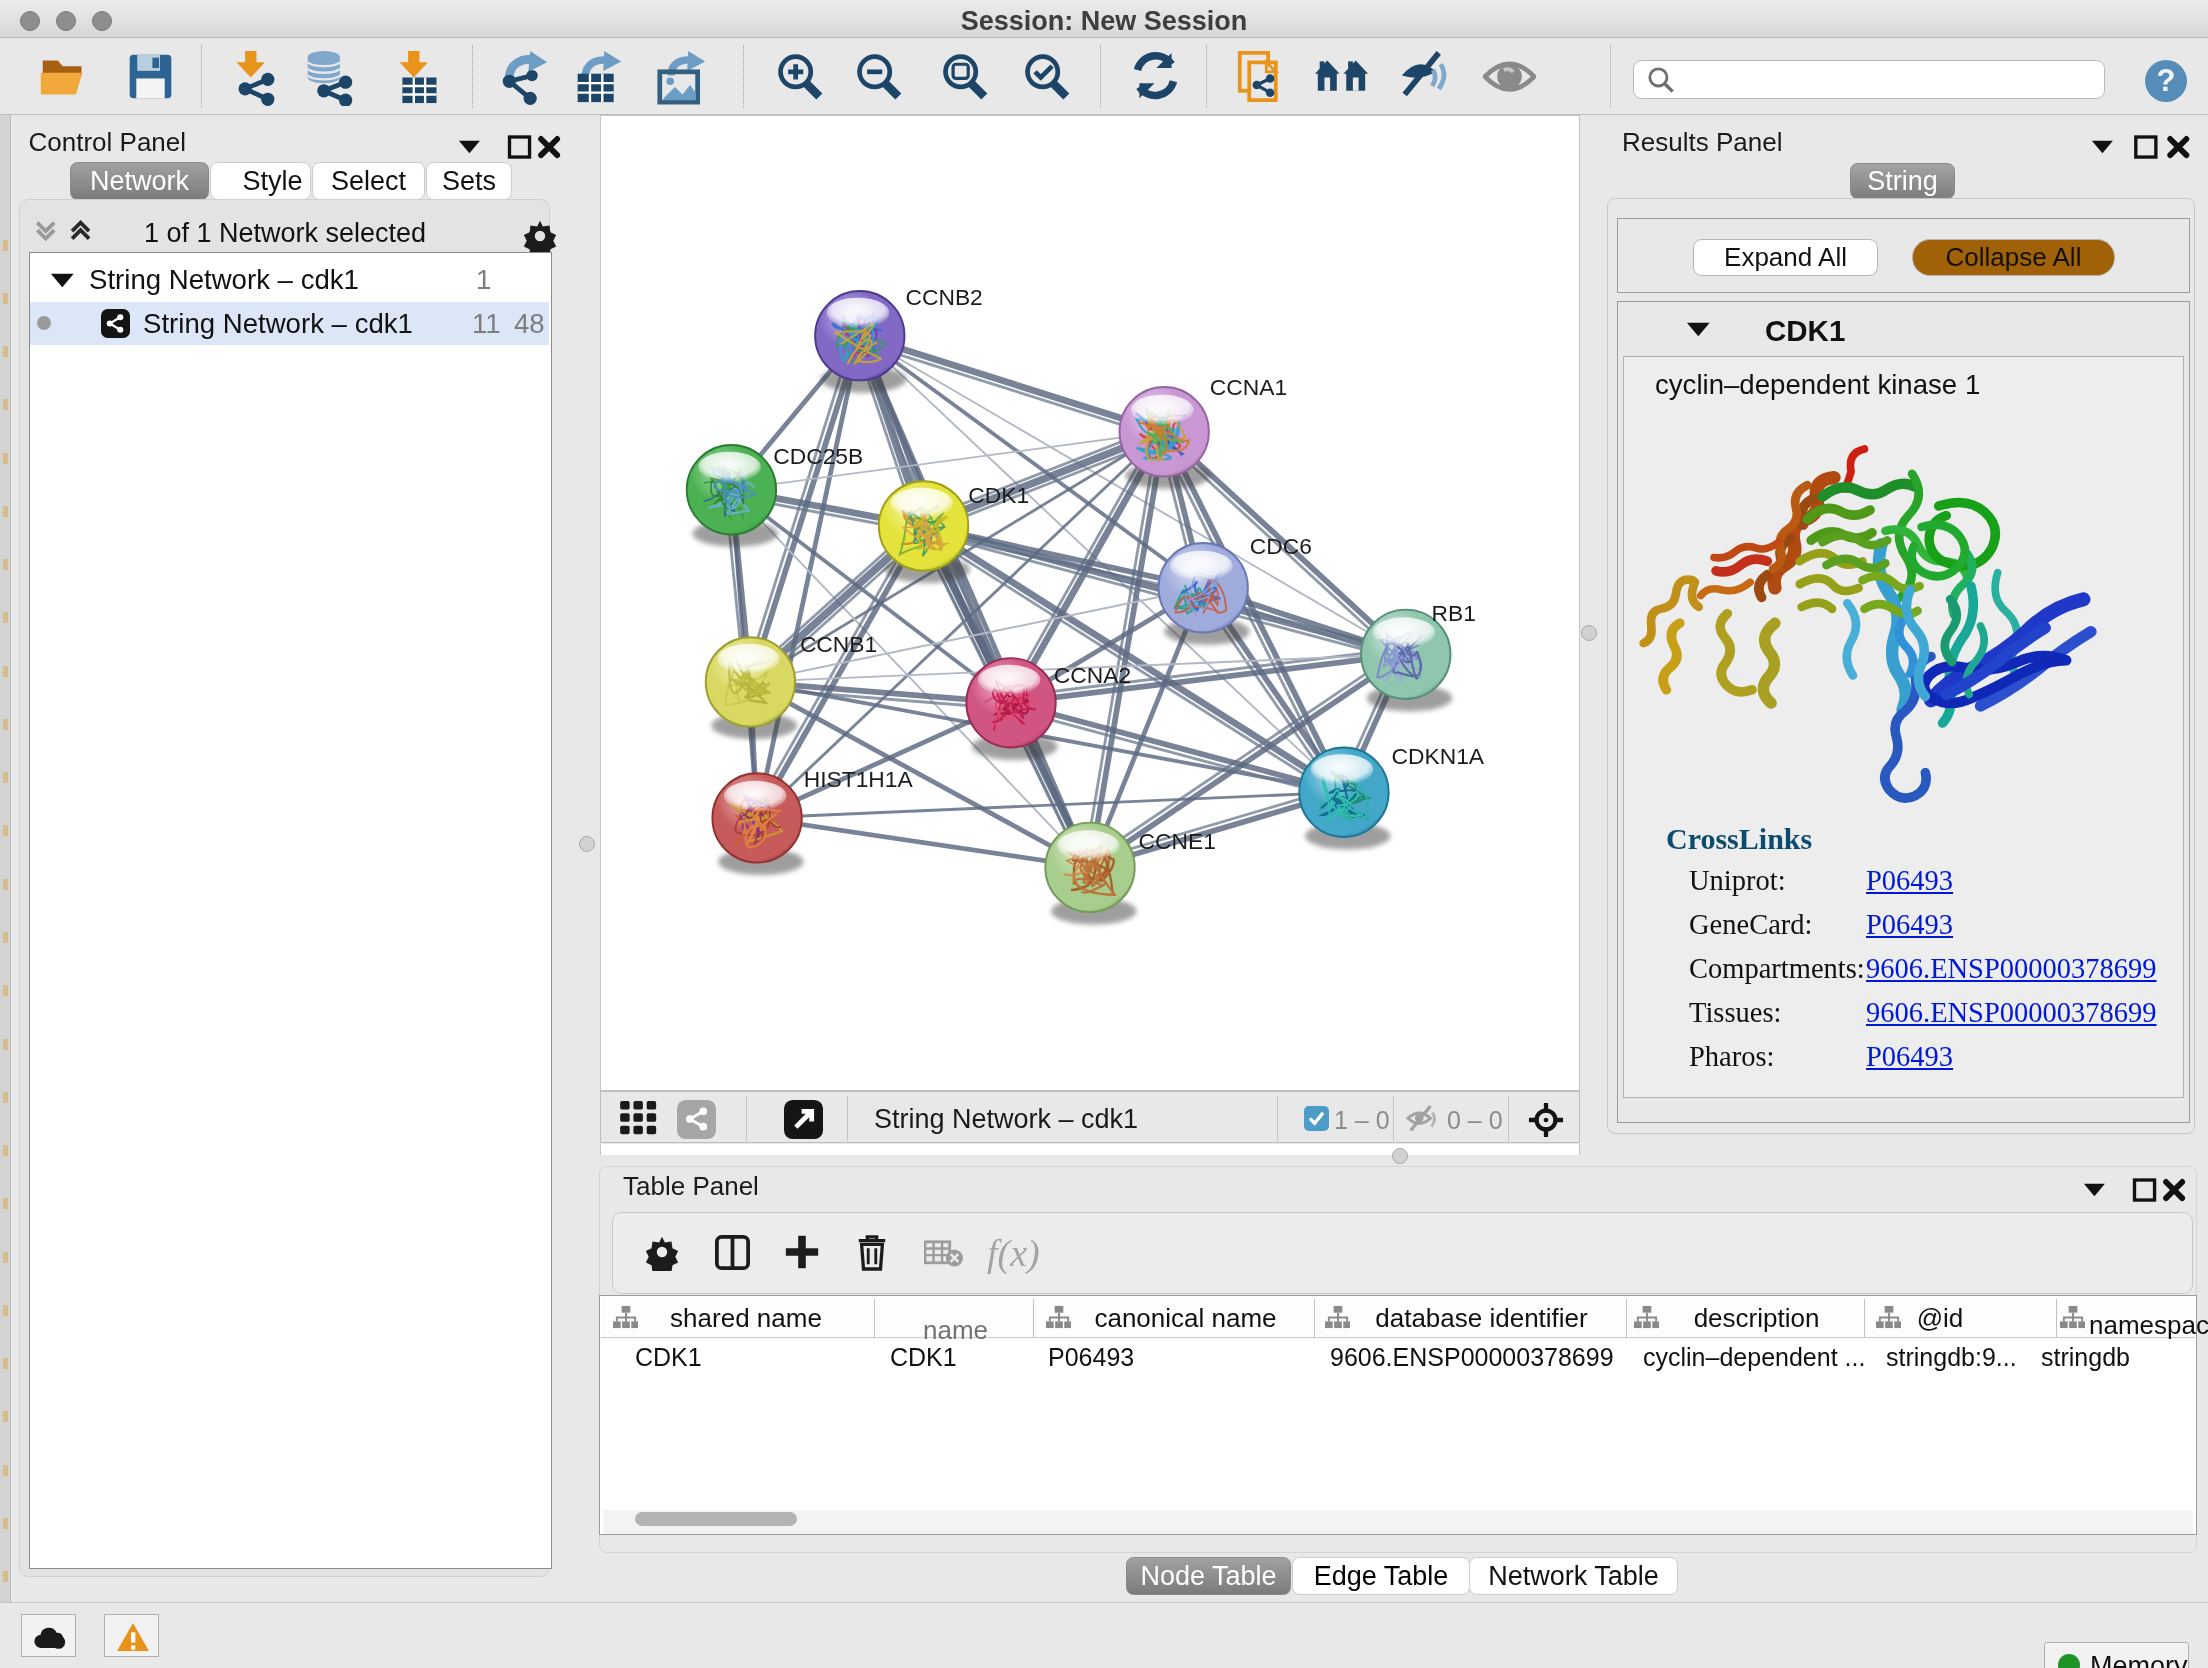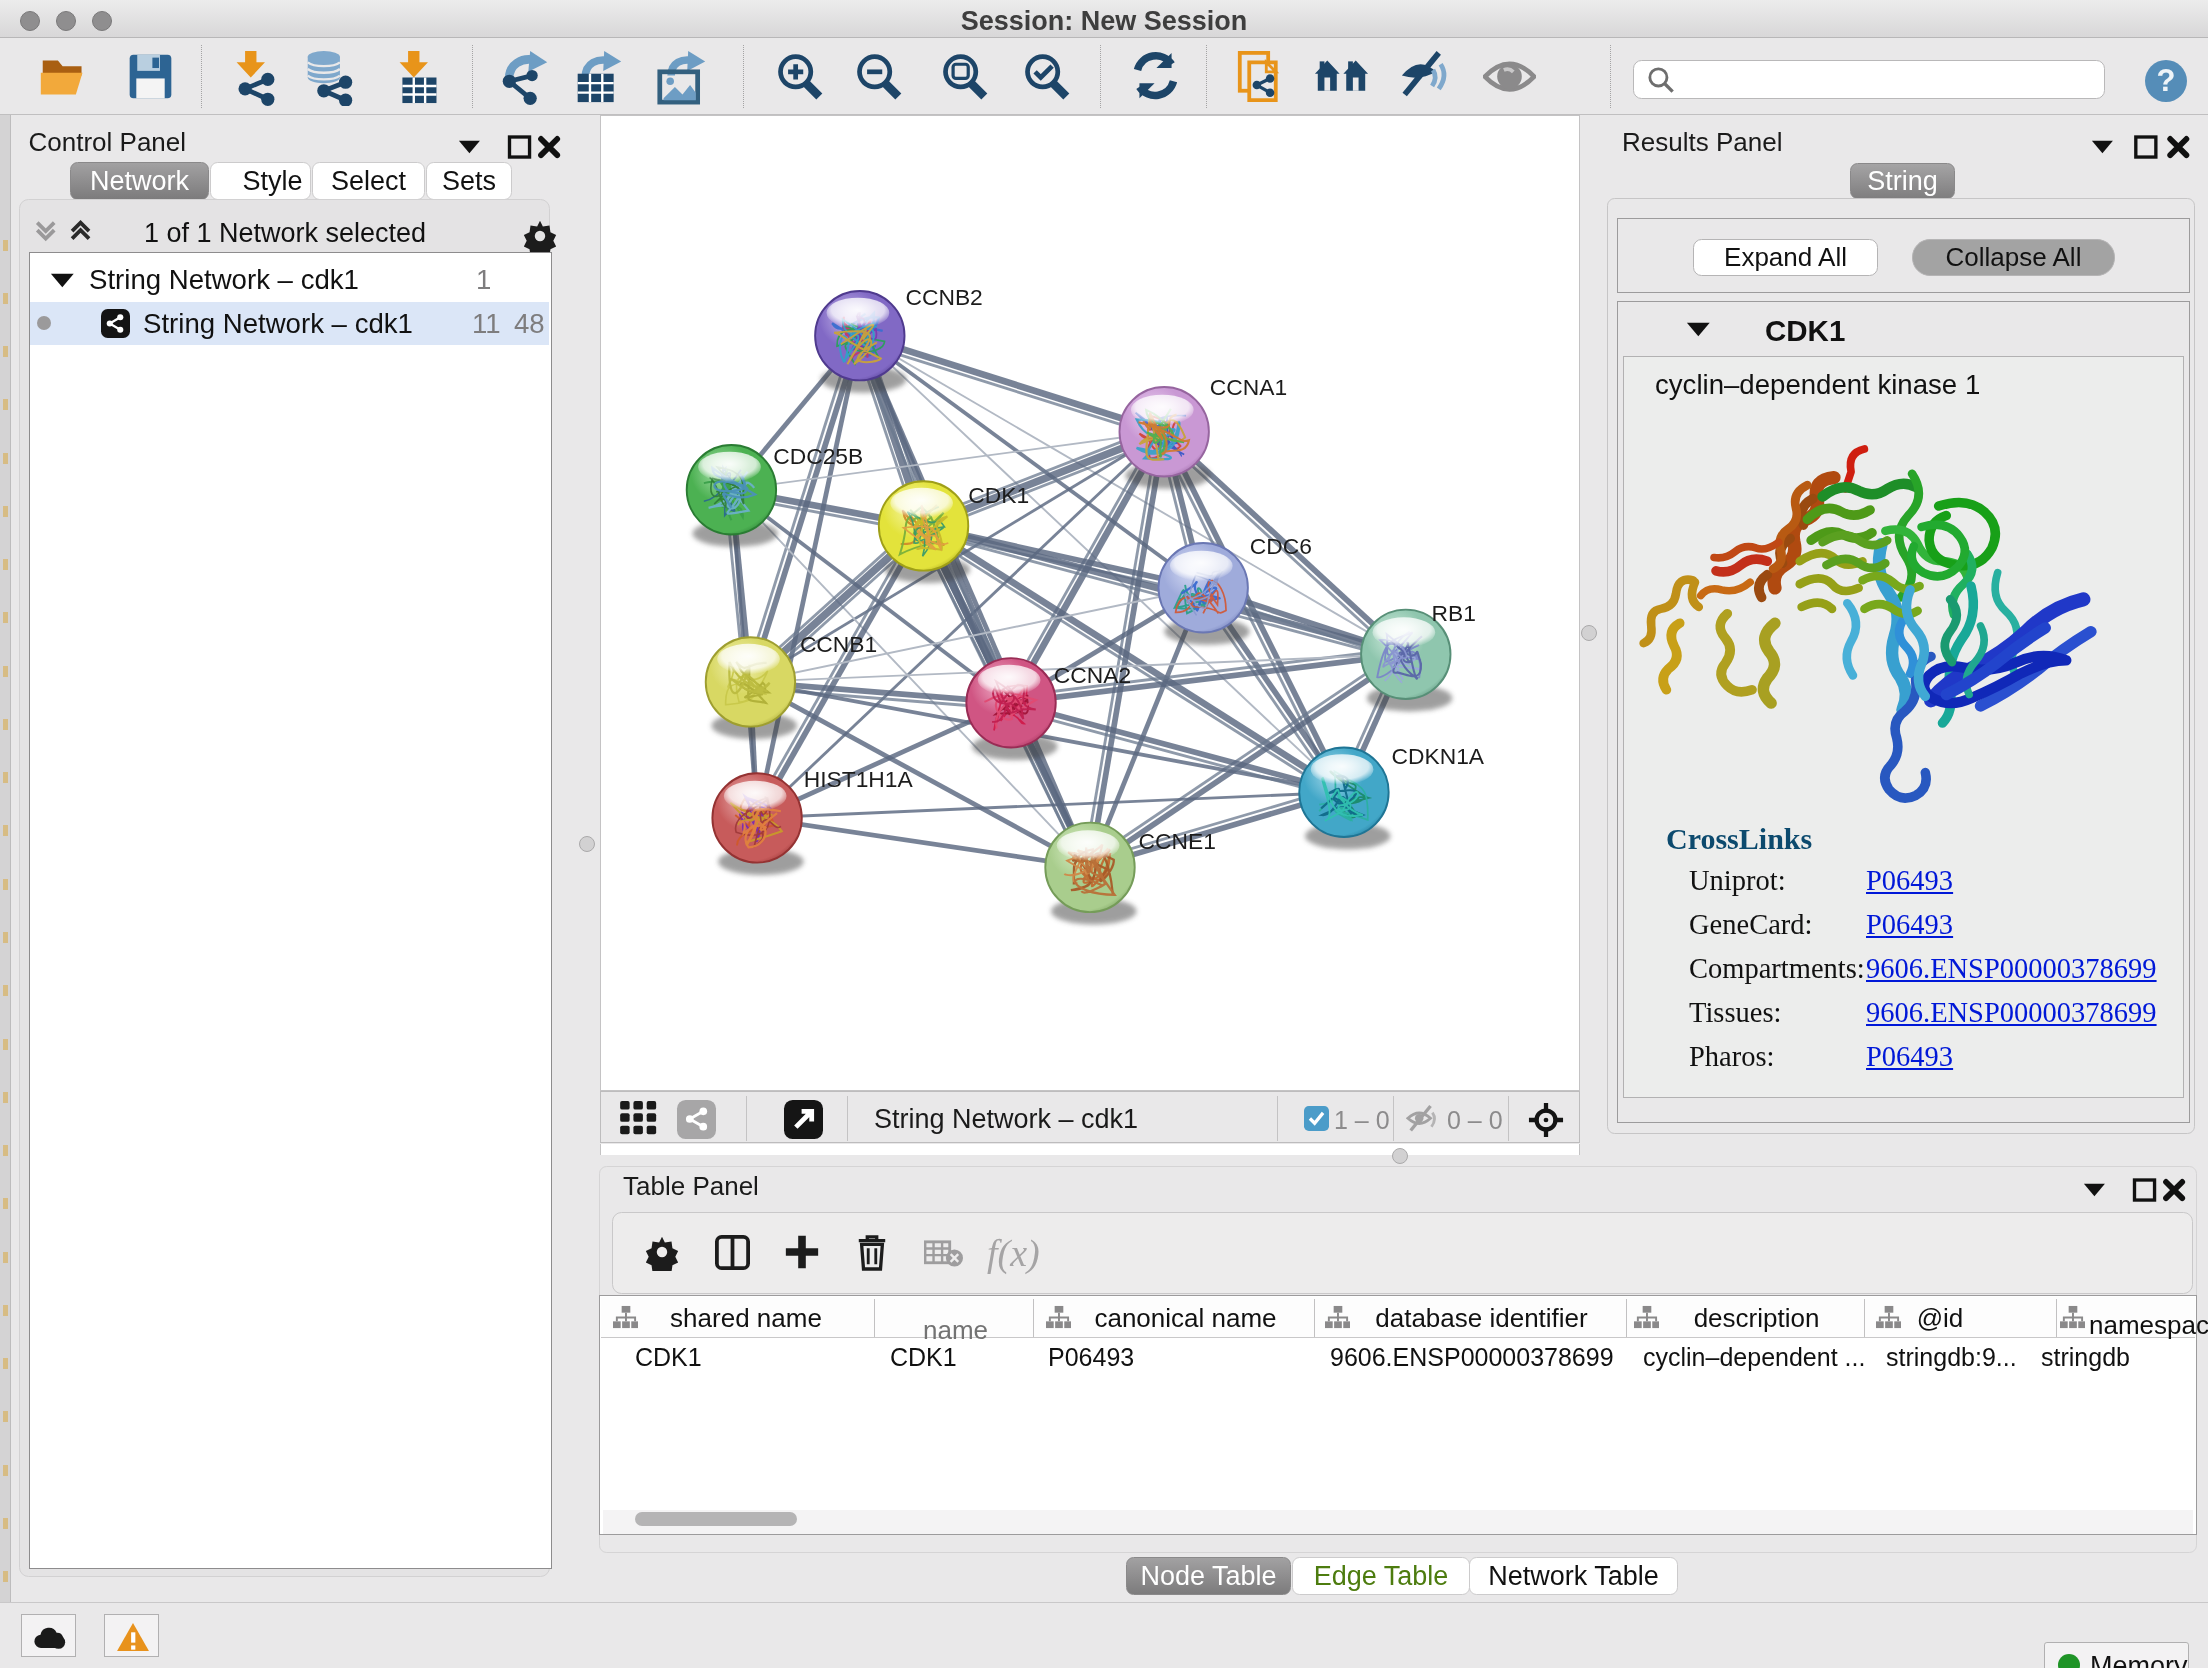--- a/index.html
+++ b/index.html
@@ -596,21 +596,21 @@
 <div class="abs ptitle" style="left:1622px;top:127px;">Results Panel</div>
 <svg class="abs" style="left:2090px;top:135px" width="105" height="25" viewBox="0 0 110 26">
   <path d="M2 6 L24 6 13 19 z" fill="#111"></path>
   <rect x="48" y="2" width="21" height="21" fill="none" stroke="#111" stroke-width="3.5"></rect>
   <path d="M84 4 L101 21 M101 4 L84 21" stroke="#111" stroke-width="6" stroke-linecap="round"></path>
 </svg>
 <div class="abs" style="left:1850px;top:163px;width:105px;height:36px;background:linear-gradient(#a5a4a5,#7f7e7f);border-radius:7.6px;border:1px solid #8a898a;color:#fff;text-align:center;font-size:27px;line-height:34px;">String</div>
 <div class="abs" style="left:1607px;top:198px;width:588px;height:936px;background:#e9e8e9;border:1.9px solid #c6c5c6;border-radius:7.6px;"></div>
 <div class="abs" style="left:1617px;top:218px;width:573px;height:75px;border:1.9px solid #9c9b9c;"></div>
 <div class="abs" style="left:1693px;top:239px;width:185px;height:37px;background:#fff;border:1px solid #b5b4b5;border-radius:8.6px;text-align:center;font-size:26px;line-height:35px;color:#111;">Expand All</div>
-<div class="abs" style="left:1912px;top:239px;width:203px;height:37px;background:#a3a3a3;border:1px solid #b5b4b5;border-radius:18px;text-align:center;font-size:26px;line-height:35px;color:#111;">Collapse All</div>
+<div class="abs" style="left:1912px;top:239px;width:203px;height:37px;background:#a16207;border:1px solid #b5b4b5;border-radius:18px;text-align:center;font-size:26px;line-height:35px;color:#111;">Collapse All</div>
 <div class="abs" style="left:1617px;top:301px;width:573px;height:822px;border:1.9px solid #9c9b9c;"></div>
 <svg class="abs" style="left:1685px;top:320px" width="28.5" height="19" viewBox="0 0 30 20">
   <path d="M2 3 L26 3 14 17 z" fill="#111"></path>
 </svg>
 <div class="abs" style="left:1765px;top:314px;font-size:29.5px;font-weight:bold;color:#111;">CDK1</div>
 <div class="abs" style="left:1623px;top:356px;width:561px;height:742px;background:#ecedec;border:1px solid #b2b1b2;"></div>
 <div class="abs" style="left:1655px;top:369px;font-size:27.6px;color:#111;">cyclin–dependent kinase 1</div>
 <svg class="abs" style="left:1636px;top:428px" width="552" height="495" viewBox="0 0 580 520">
   <g fill="none" stroke-linecap="round" stroke-linejoin="round">
     <path d="M240 22 q-18 4 -14 24 l-6 18" stroke="#cf1f10" stroke-width="8"></path>
@@ -744,21 +744,21 @@
 <div class="abs" style="left:635px;top:1343px;font-size:25px;color:#111;">CDK1</div>
 <div class="abs" style="left:890px;top:1343px;font-size:25px;color:#111;">CDK1</div>
 <div class="abs" style="left:1048px;top:1343px;font-size:25px;color:#111;">P06493</div>
 <div class="abs" style="left:1330px;top:1343px;font-size:25px;color:#111;">9606.ENSP00000378699</div>
 <div class="abs" style="left:1643px;top:1343px;font-size:25px;color:#111;">cyclin–dependent ...</div>
 <div class="abs" style="left:1886px;top:1343px;font-size:25px;color:#111;">stringdb:9...</div>
 <div class="abs" style="left:2041px;top:1343px;font-size:25px;color:#111;">stringdb</div>
 <div class="abs" style="left:603px;top:1510px;width:1590px;height:24px;background:#f4f3f4;"></div>
 <div class="abs" style="left:635px;top:1512px;width:162px;height:14.3px;background:#b5b4b5;border-radius:7.6px;"></div>
 <div class="abs" style="left:1126px;top:1557px;width:165px;height:38px;background:linear-gradient(#a2a1a2,#7c7b7c);border-radius:7.6px;border:1px solid #8a898a;color:#fff;text-align:center;font-size:27px;line-height:36px;">Node Table</div>
-<div class="abs" style="left:1292px;top:1557px;width:178px;height:38px;background:#fff;border:1px solid #cccbcc;border-radius:7.6px;color:#4d7c0f;text-align:center;font-size:27px;line-height:36px;">Edge Table</div>
+<div class="abs" style="left:1292px;top:1557px;width:178px;height:38px;background:#fff;border:1px solid #cccbcc;border-radius:7.6px;color:#000000;text-align:center;font-size:27px;line-height:36px;">Edge Table</div>
 <div class="abs" style="left:1469px;top:1557px;width:209px;height:38px;background:#fff;border:1px solid #cccbcc;border-radius:7.6px;color:#111;text-align:center;font-size:27px;line-height:36px;">Network Table</div>
 <div class="abs" style="left:0;top:1602px;width:2208px;height:67px;background:#e9e8e9;border-top:1.9px solid #c9c8c9;"></div>
 <div class="abs" style="left:21px;top:1614px;width:55px;height:43px;background:#f3f2f3;border:1px solid #b1b0b1;">
   <svg style="position:absolute;left:9.5px;top:9.5px" width="36" height="25" viewBox="0 0 38 26">
     <path d="M10 24 a7 7 0 0 1 -1 -14 a9 9 0 0 1 17 -2 a6.5 6.5 0 0 1 4 12 l-1 4 z" fill="#1a1a1a"></path>
     <circle cx="28" cy="18" r="7" fill="#1a1a1a"></circle>
   </svg>
 </div>
 <div class="abs" style="left:104px;top:1614px;width:55px;height:43px;background:#f3f2f3;border:1px solid #b1b0b1;">
   <svg style="position:absolute;left:10.5px;top:6.7px" width="34" height="30" viewBox="0 0 36 32">

